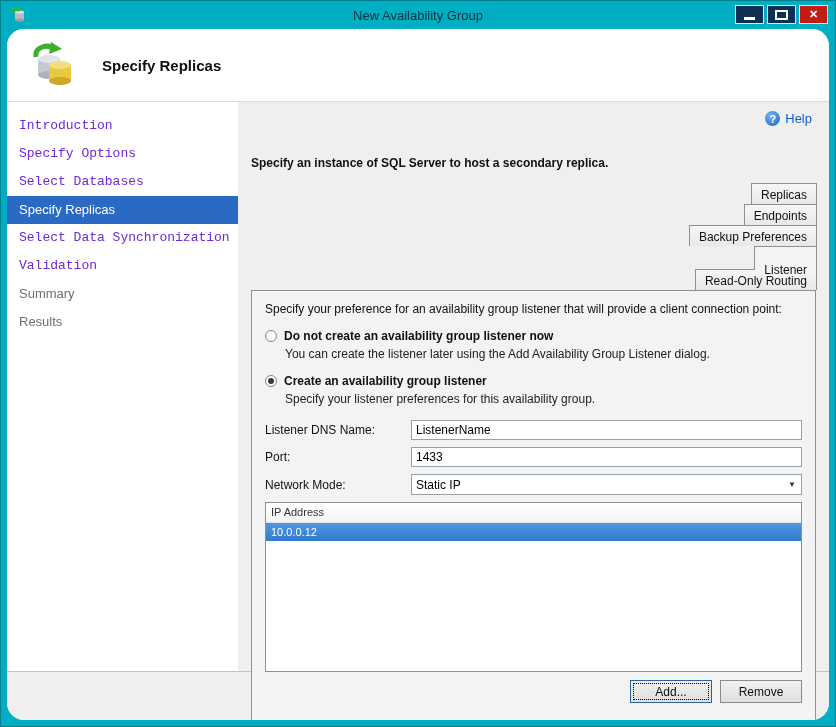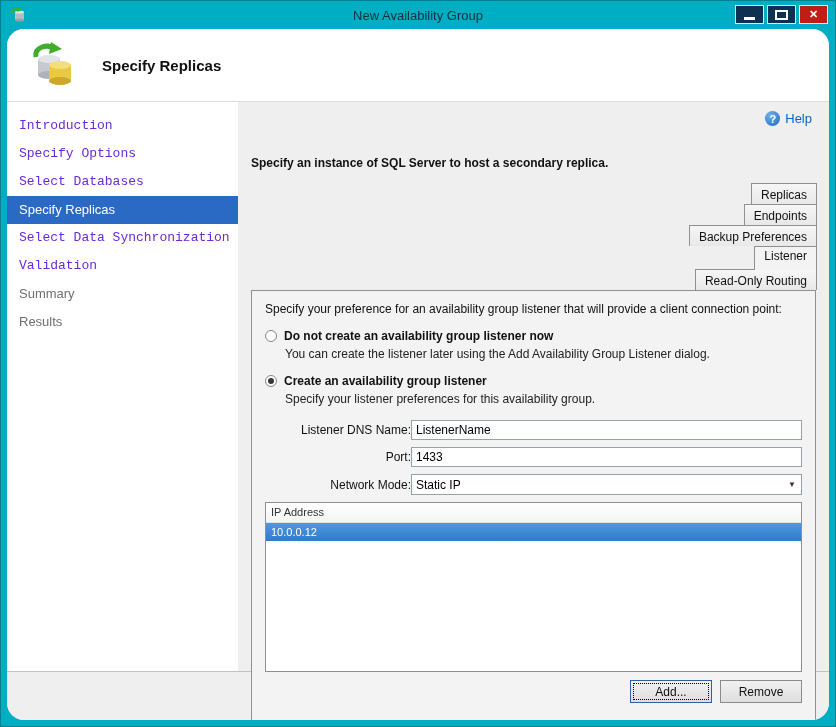--- a/index.html
+++ b/index.html
@@ -48,38 +48,38 @@
              background:radial-gradient(circle at 35% 30%, #71b3ef, #1e64bd);
              color:#fff;font-size:11px;font-weight:bold;display:flex;align-items:center;justify-content:center;}
   .help-label{color:#0a62cb;font-size:13px;}
 
   .instruction{padding-top:54px;font-size:12px;font-weight:bold;color:#111;}
 
   .tabs{display:flex;align-items:flex-end;margin-top:13px;position:relative;z-index:2;flex-direction:column;}
   .tab{box-sizing:border-box;height:21px;padding:4px 9px 0;font-size:12px;color:#111;
        background:linear-gradient(#f6f6f6,#e8e8e8);border:1px solid #8f9092;border-bottom:none;
        margin-right:-1px;cursor:pointer;white-space:nowrap;}
-  .tab.active{height:24px;padding-top:2px;background:#f3f3f3;margin-bottom:-1px;position:relative;z-index:3;}
+  .tab.active{height:24px;padding-top:16px;background:#f3f3f3;margin-bottom:-1px;position:relative;z-index:3;}
 
   .tab-panel{box-sizing:border-box;border:1px solid #8f9092;background:#f3f3f3;height:443px;
              padding:11px 13px;position:relative;z-index:1;overflow:hidden;}
 
   .pref-text{font-size:12px;color:#111;}
 
   .radio-row{display:flex;align-items:center;gap:7px;margin-top:13px;cursor:pointer;}
   .radio{width:12px;height:12px;border-radius:50%;border:1px solid #878787;background:#fdfdfd;
          box-sizing:border-box;position:relative;flex:none;}
   .radio.checked::after{content:"";position:absolute;left:2px;top:2px;width:6px;height:6px;
          border-radius:50%;background:#36383b;}
   .radio-label{font-size:12px;font-weight:bold;color:#111;}
   .radio-desc{margin:4px 0 0 20px;font-size:12px;color:#222;}
 
   .fields{margin-top:14px;}
   .field-row{display:flex;align-items:center;margin-bottom:7px;}
-  .field-label{width:146px;min-width:146px;font-size:12px;color:#111;text-align:right;}
+  .field-label{width:146px;min-width:146px;font-size:12px;color:#111;}
   .text-input{flex:1;height:20px;border:1px solid #98a1aa;background:#fff;
               font-family:inherit;font-size:12px;padding:0 4px;box-sizing:border-box;}
   .select{flex:1;height:21px;border:1px solid #98a1aa;background:#fff;display:flex;align-items:center;
           font-size:12px;padding-left:4px;box-sizing:border-box;cursor:pointer;position:relative;text-align:right;}
   .chev{position:absolute;right:1px;top:1px;bottom:1px;width:16px;display:flex;
         align-items:center;justify-content:center;font-size:8px;color:#333;}
 
   .ip-list{margin-top:4px;height:170px;border:1px solid #8f9092;background:#fff;
            box-sizing:border-box;overflow:hidden;}
   .ip-header{height:19px;line-height:19px;padding-left:5px;font-size:11px;color:#333;

